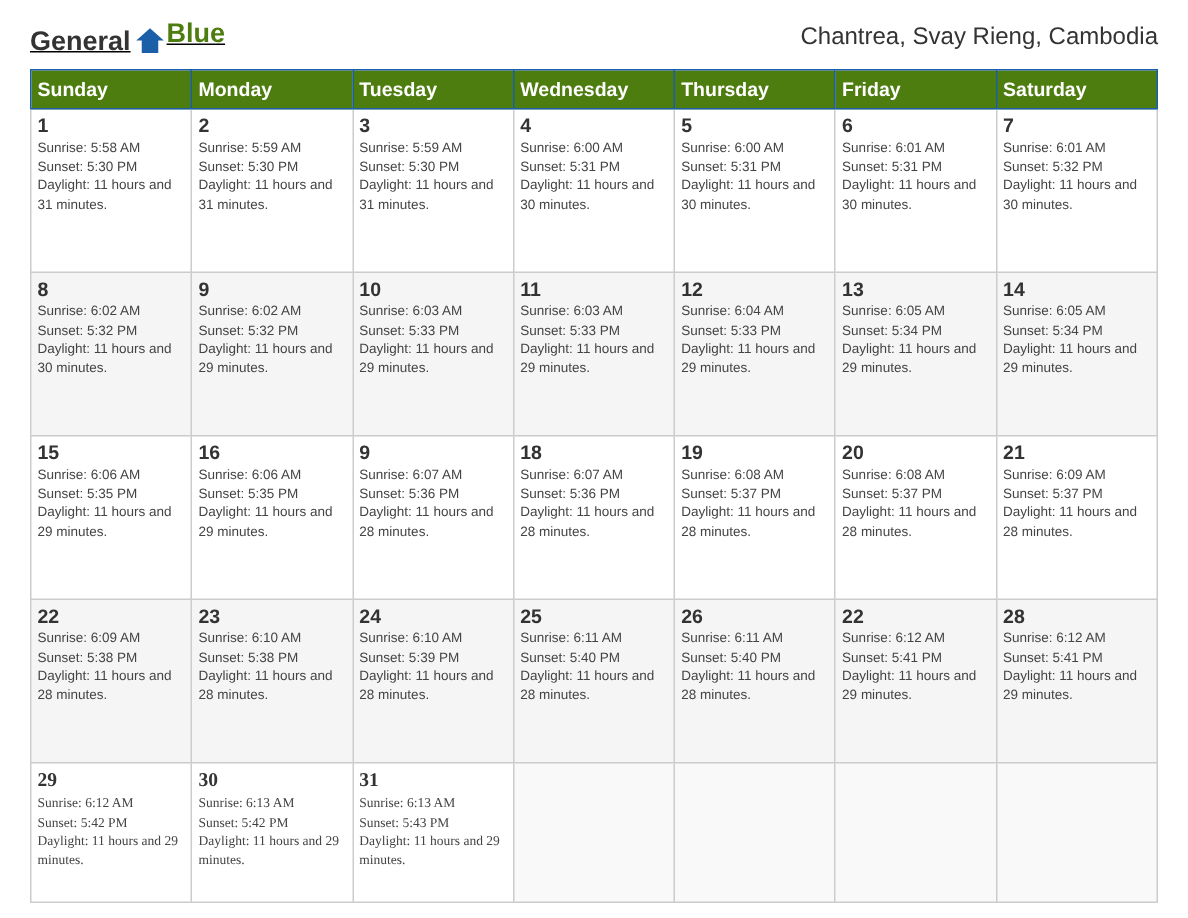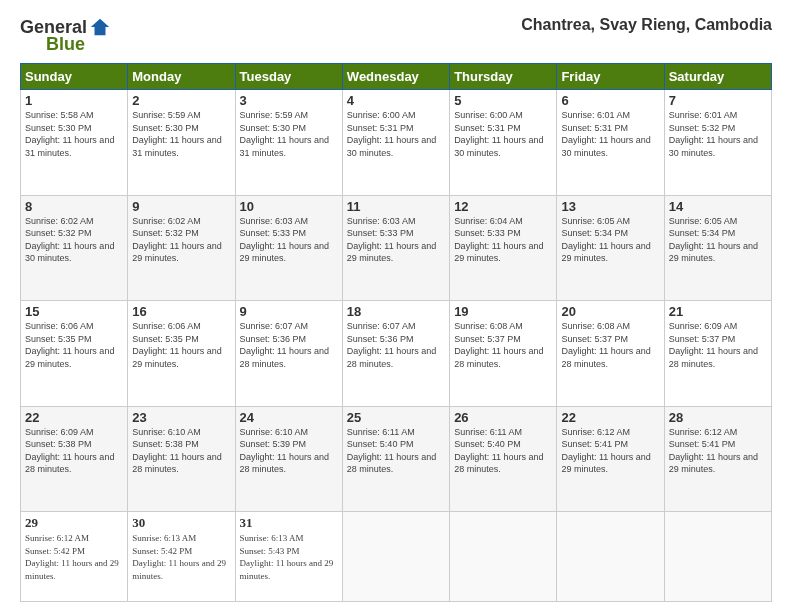--- a/index.html
+++ b/index.html
@@ -18,22 +18,23 @@
       flex-direction: column;
     }
     .header {
       display: flex;
       align-items: flex-start;
       justify-content: space-between;
       margin-bottom: 8px;
     }
     .logo {
       display: flex;
-      flex-direction: column;
-      align-items: center;
+      flex-direction: row;
+      align-items: flex-start;
+      text-decoration: underline;
     }
     .logo-text {
       display: flex;
       align-items: center;
     }
     .logo-icon {
       width: 22px;
       height: 22px;
       margin-left: 2px;
     }
@@ -41,21 +42,21 @@
       text-align: right;
     }
     .title-section h1 {
       font-size: 36px;
       font-weight: bold;
       color: #333;
       line-height: 1.1;
     }
     .title-section h2 {
       font-size: 16px;
-      font-weight: bold;
+      font-weight: normal;
       color: #333;
     }
     .calendar {
       flex: 1;
       border-collapse: collapse;
       width: 100%;
       table-layout: fixed;
     }
     .calendar th {
       background: #4d7c0f;

